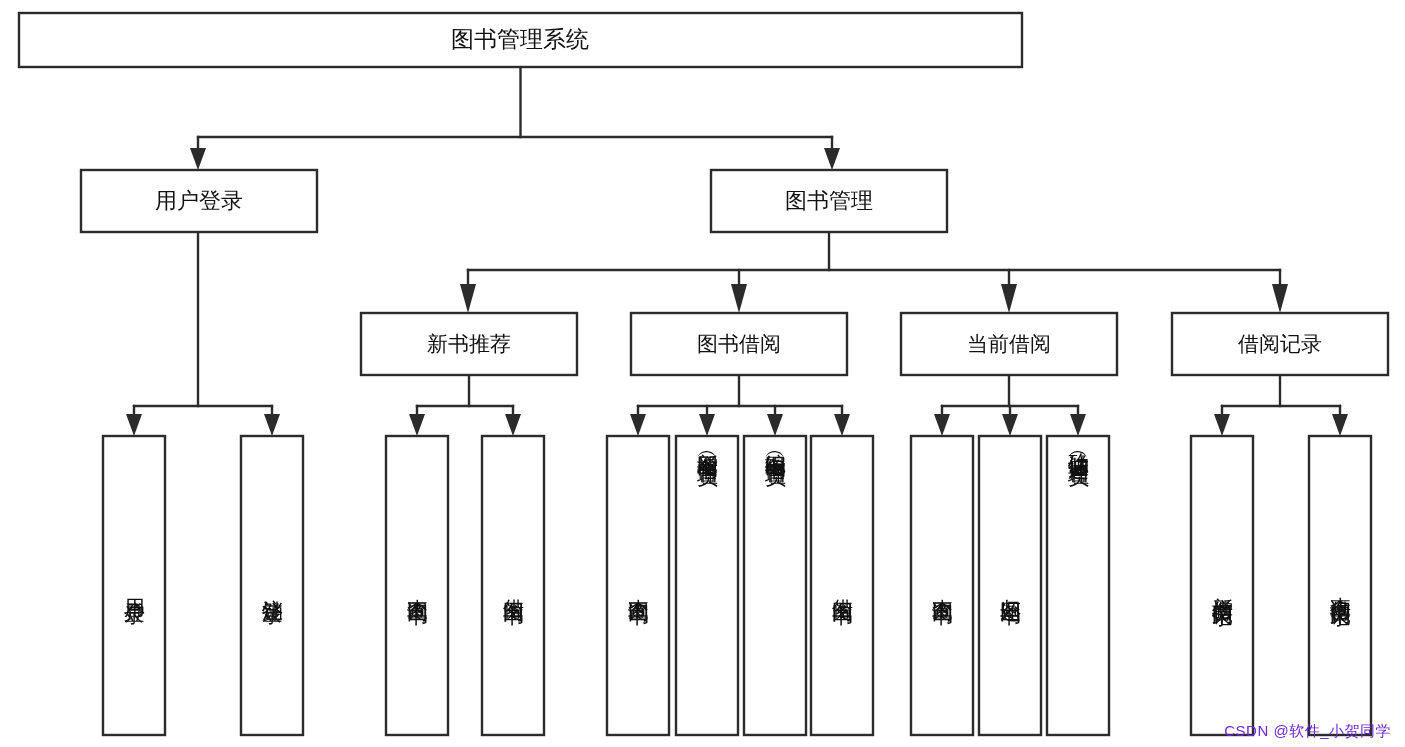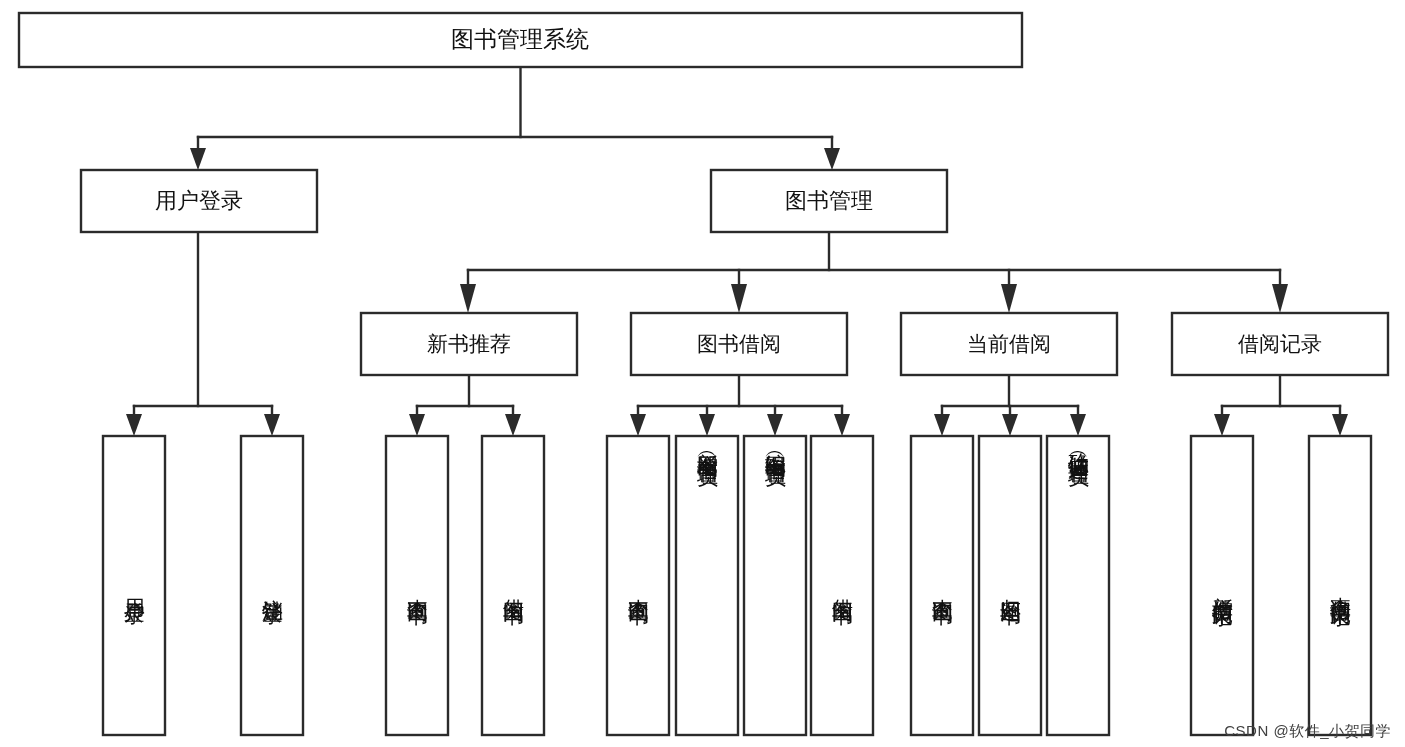--- a/index.html
+++ b/index.html
@@ -15,21 +15,21 @@
   .lvl0-label{font-size:23px;}
   .lvl1-label{font-size:22px;}
   .lvl2-label{font-size:21px;}
   .leaf-label-wrap{position:absolute;display:flex;align-items:center;
                    justify-content:center;pointer-events:none;}
   .leaf-label{writing-mode:vertical-rl;text-orientation:upright;
               font-family:"Liberation Sans","DejaVu Sans",sans-serif;
               font-size:21px;color:#111111;line-height:1.18;
               letter-spacing:2px;white-space:nowrap;}
   #watermark{position:absolute;right:14px;bottom:6px;font-size:15px;
-             color:#404040;font-family:"Liberation Sans","DejaVu Sans",sans-serif;
+             color:#6d28d9;font-family:"Liberation Sans","DejaVu Sans",sans-serif;
              letter-spacing:0.5px;white-space:nowrap;}
 </style>
 </head>
 <body>
 
 <div id="diagram-root">
 
   <svg id="tree" viewBox="0 0 1405 747">
 
     <g>

